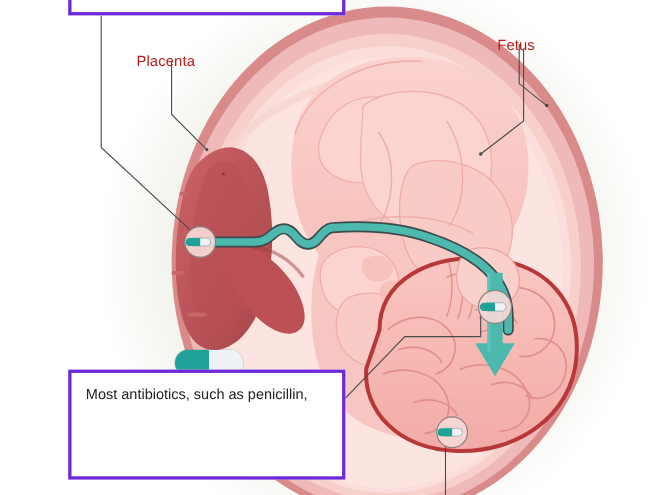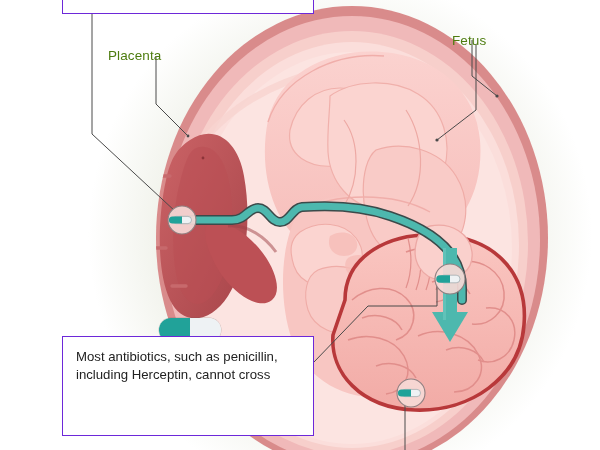--- a/index.html
+++ b/index.html
@@ -5,25 +5,25 @@
   html,body{margin:0;padding:0;}
   body{
     width:600px;height:450px;
     background:#ffffff;
     font-family:"Liberation Sans","DejaVu Sans",sans-serif;
     overflow:hidden;position:relative;
   }
   #stage{position:absolute;inset:0;width:600px;height:450px;}
   svg.layer{position:absolute;left:0;top:0;width:600px;height:450px;}
   .lbl{
-    position:absolute;font-size:13.5px;color:#4d7c0f;
+    position:absolute;font-size:13.5px;color:#b91c1c;
     letter-spacing:.1px;white-space:nowrap;
   }
   .callout{
-    position:absolute;background:#ffffff;border:1px solid #6d28d9;
+    position:absolute;background:#ffffff;border:3px solid #6d28d9;
     box-sizing:border-box;
   }
   #callout-main{
     left:62px;top:336px;width:252px;height:100px;
     padding:11px 13px 0 13px;
   }
   #callout-main .ctext{
     font-size:13.2px;line-height:18.4px;color:#222;
   }
   #callout-top{
@@ -223,26 +223,25 @@
       <circle cx="411" cy="393" r="14" fill="#f6d9d6" fill-opacity=".92" stroke="#8f7f80" stroke-width="1.1"></circle>
       <g transform="translate(411,393)">
         <rect x="-9.5" y="-3.6" width="19" height="7.2" rx="3.6" fill="#eef2f4" stroke="#8c9aa0" stroke-width=".6"></rect>
         <path d="M-9.5 -3.6 h9.5 v7.2 h-9.5 a3.6 3.6 0 0 1 0 -7.2 z" fill="#21a299"></path>
       </g>
     </g>
   </svg>
 
   <div class="callout" id="callout-top"></div>
 
-  <div class="lbl" style="left:108px;top:48px;">Placenta</div>
+  <div class="lbl" style="left:124px;top:48px;">Placenta</div>
   <div class="lbl" style="left:452px;top:33px;">Fetus</div>
 
   <div class="pill-free">
     <div class="h1"></div>
     <div class="h2"></div>
   </div>
 
   <div class="callout" id="callout-main">
     <div class="ctext">Most antibiotics, such as penicillin,</div>
-    <div class="ctext">including Herceptin, cannot cross</div>
   </div>
 
 </div>
 
 </body></html>

